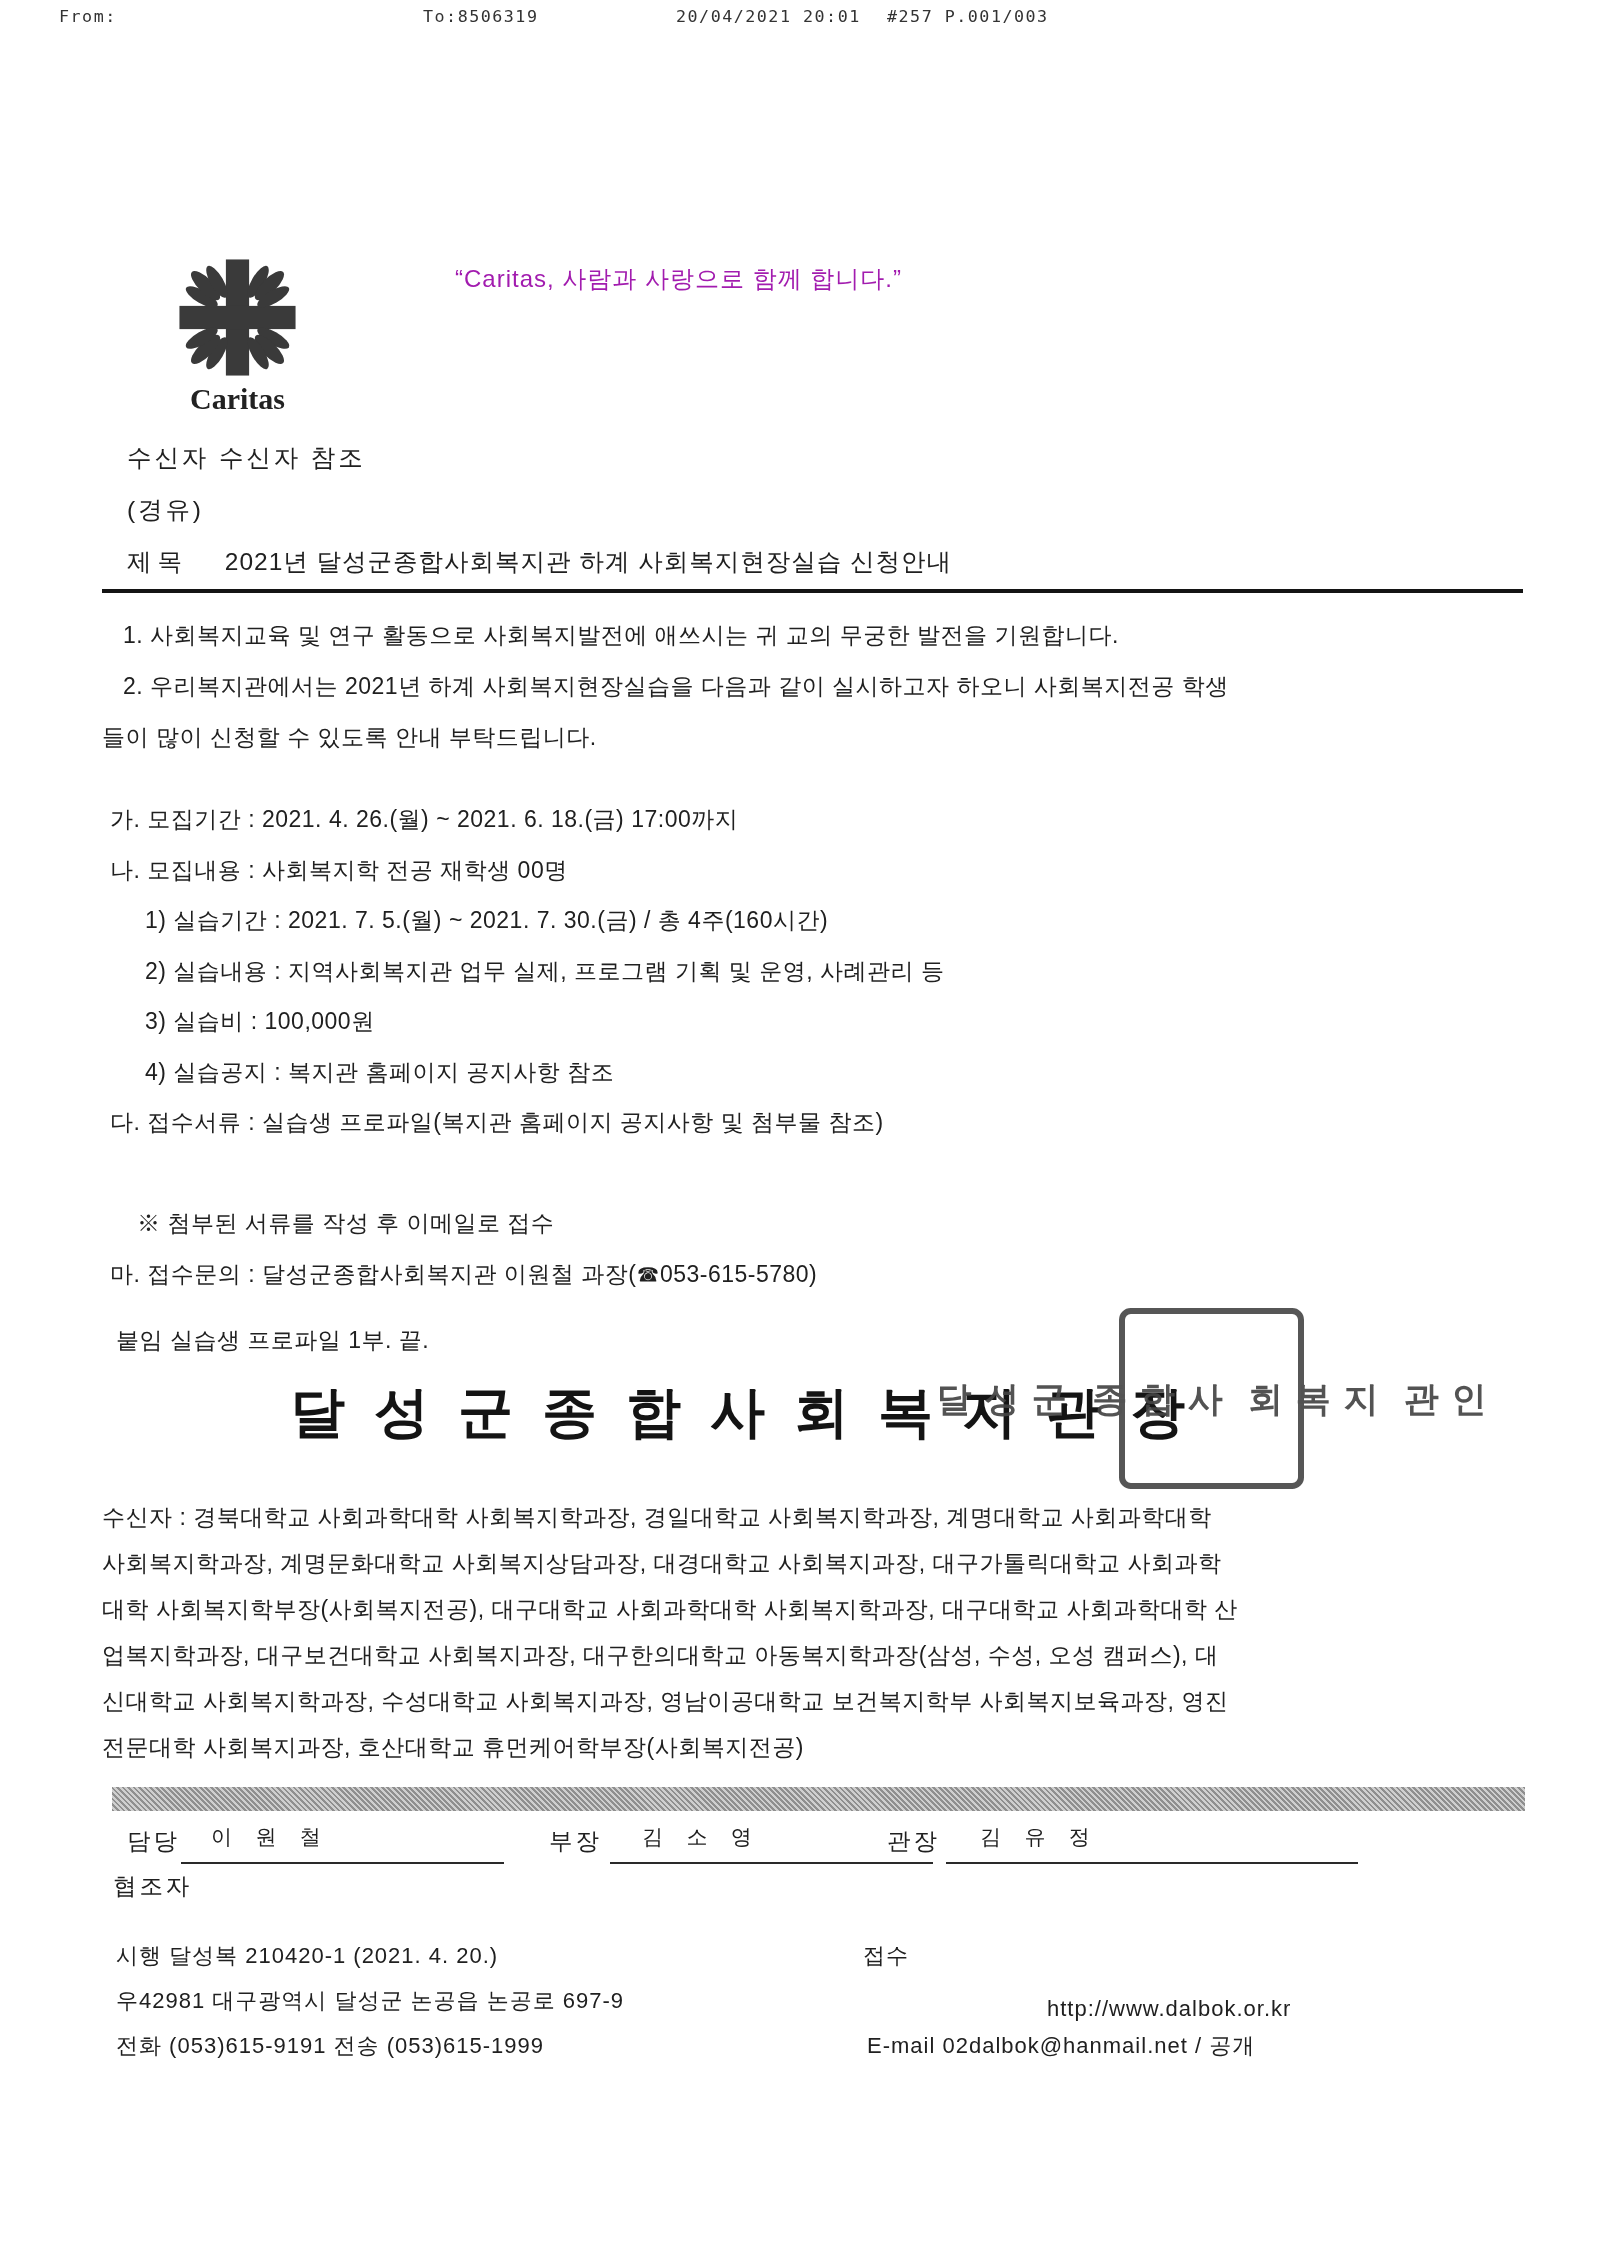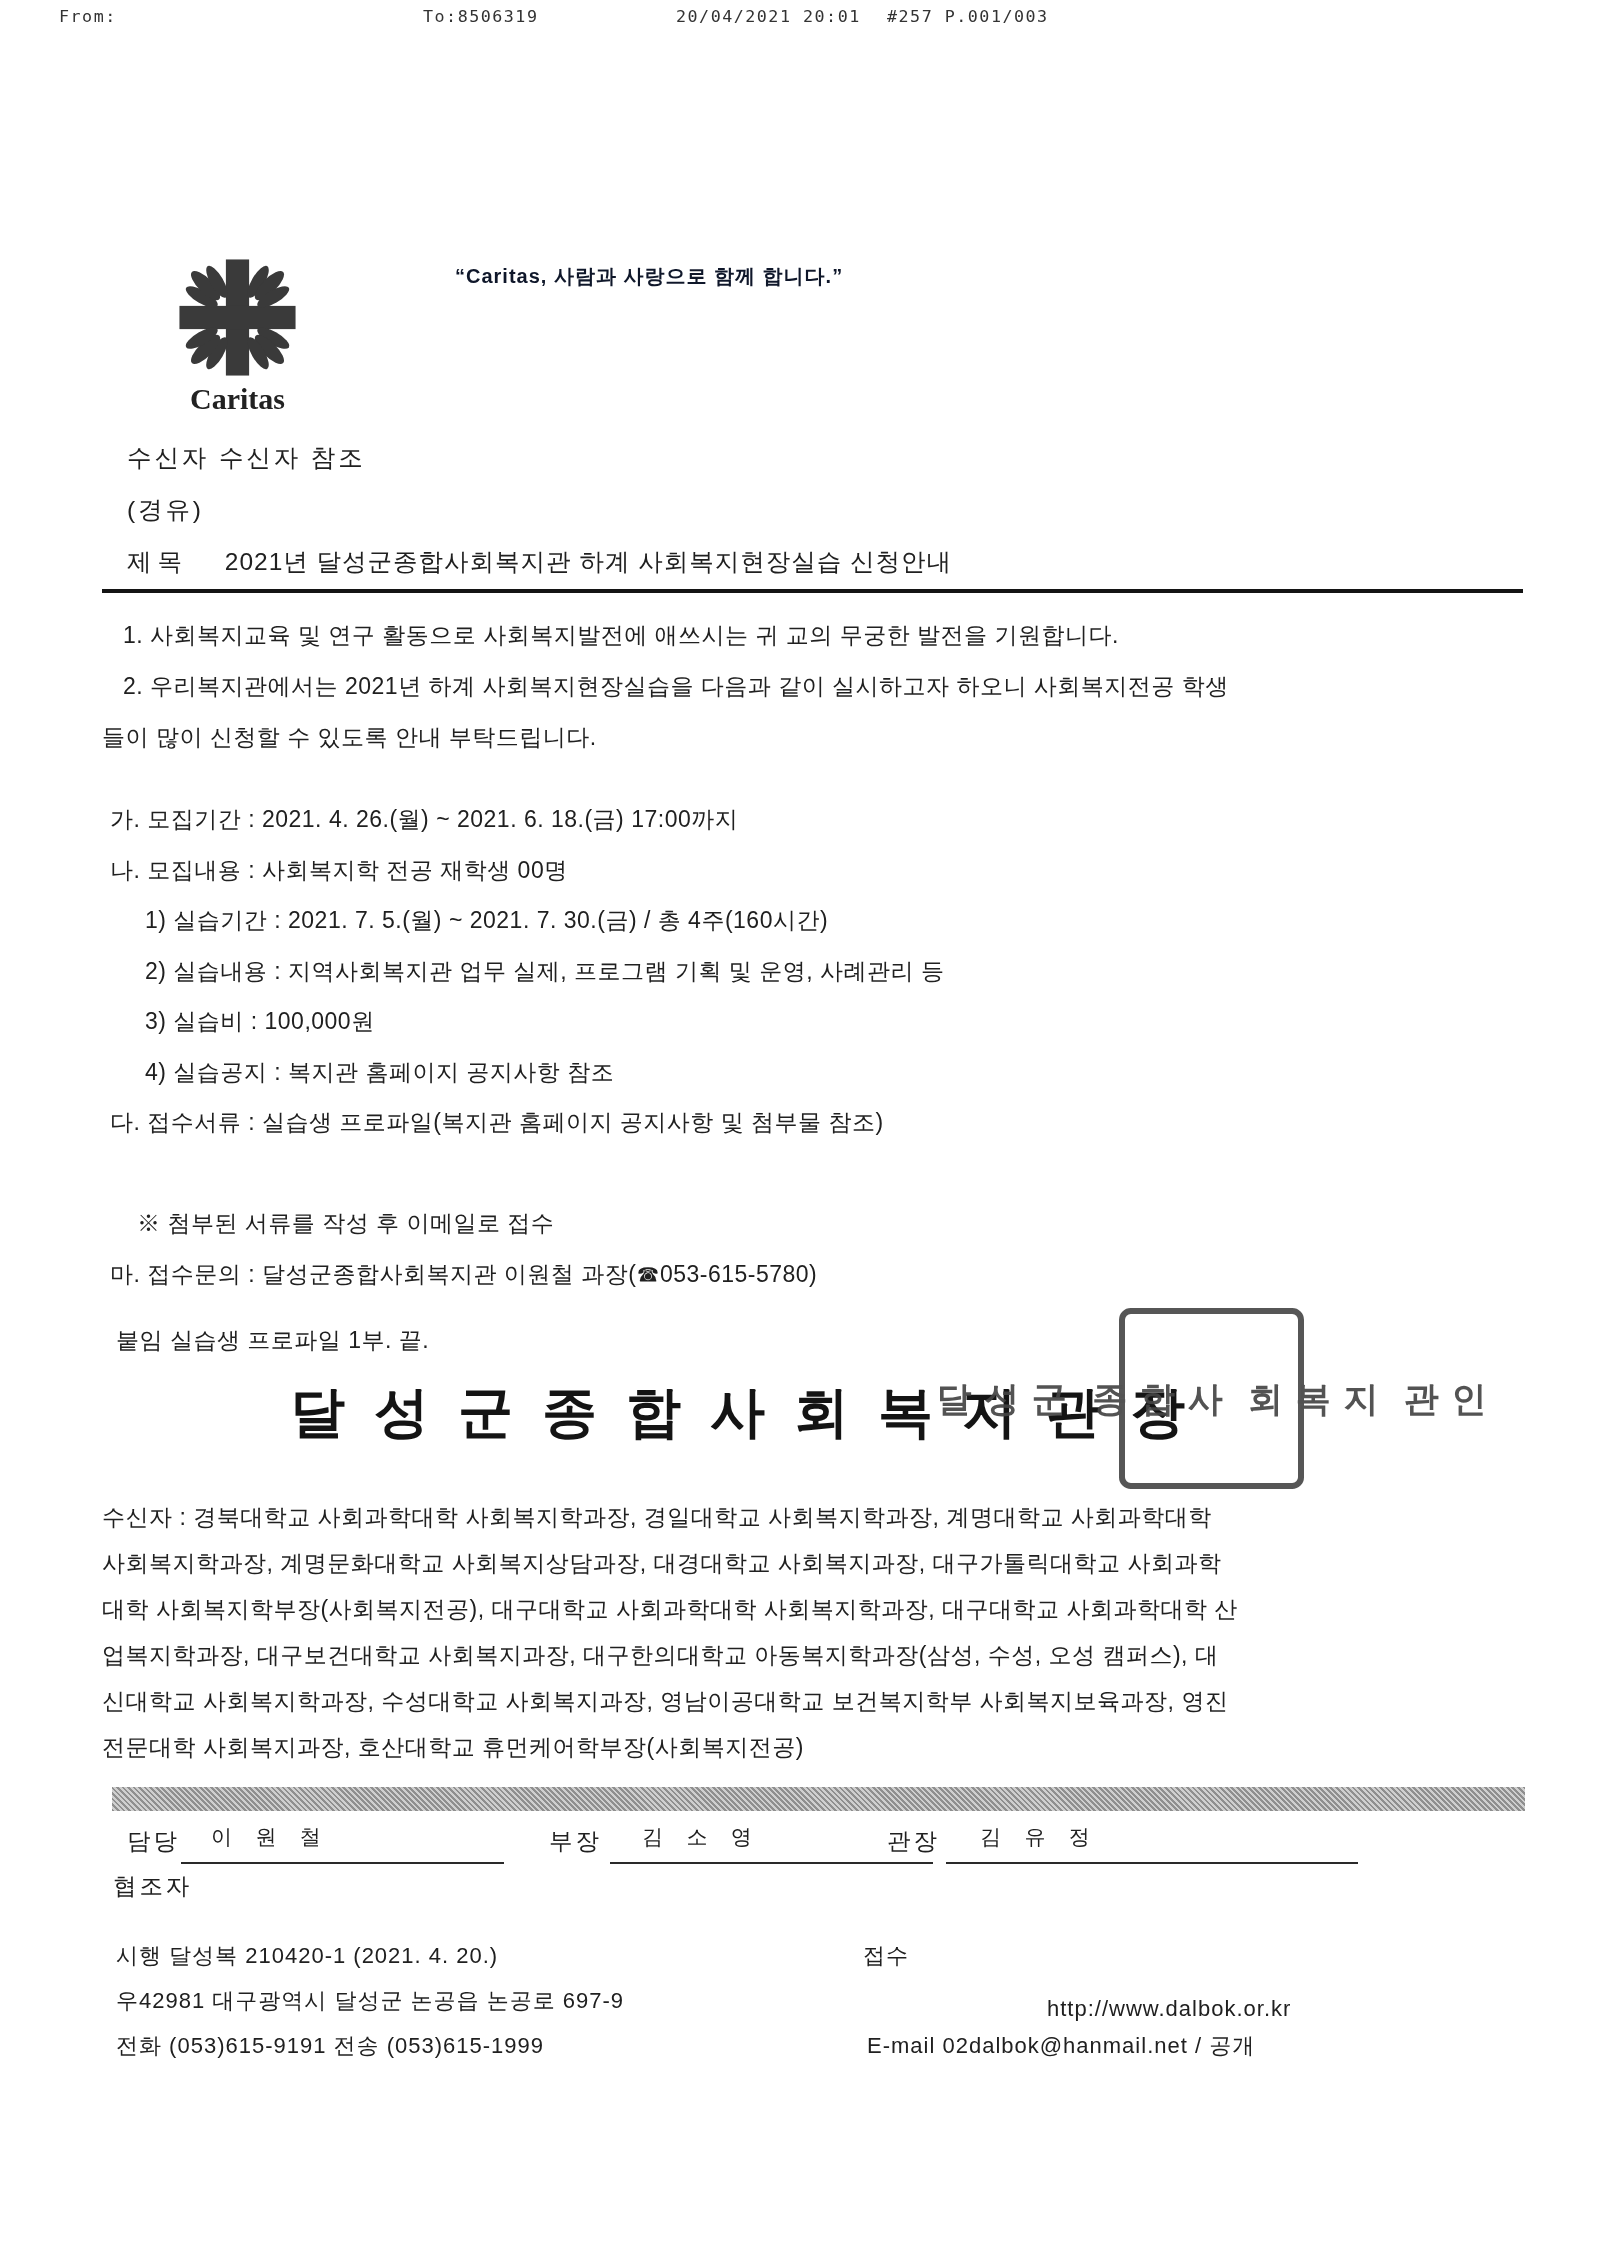--- a/index.html
+++ b/index.html
@@ -12,21 +12,21 @@
     overflow:hidden;
   }
   .abs{position:absolute;white-space:nowrap;}
 
   
   .faxline{font-size:16.7px;color:#333;letter-spacing:1.5px;font-family:"DejaVu Sans Mono", monospace;}
 
   
   .logo-wrap{left:167px;top:253px;width:141px;text-align:center;}
   .logo-text{font-family:"Liberation Serif", serif;font-weight:bold;font-size:30px;color:#222;margin-top:-3.9px;letter-spacing:0px;}
-  .slogan{left:455px;top:263px;font-size:20px;font-weight:700;color:#0f172a;letter-spacing:1px;}
+  .slogan{left:455px;top:263px;font-size:24px;font-weight:400;color:#a21caf;letter-spacing:1px;}
   .orgname{left:451px;top:302px;font-size:58px;font-weight:800;color:#161616;letter-spacing:6.9px;}
 
   
   .meta-line{font-size:24.5px;letter-spacing:2.9px;color:#202020;}
   .subject-label{letter-spacing:5.9px;}
   .subject-text{margin-left:37px;letter-spacing:1px;}
   .rule{left:102px;top:589px;width:1421px;height:3.9px;background:#141414;}
 
   
   .body-text{font-size:23px;color:#202020;letter-spacing:0.5px;}

